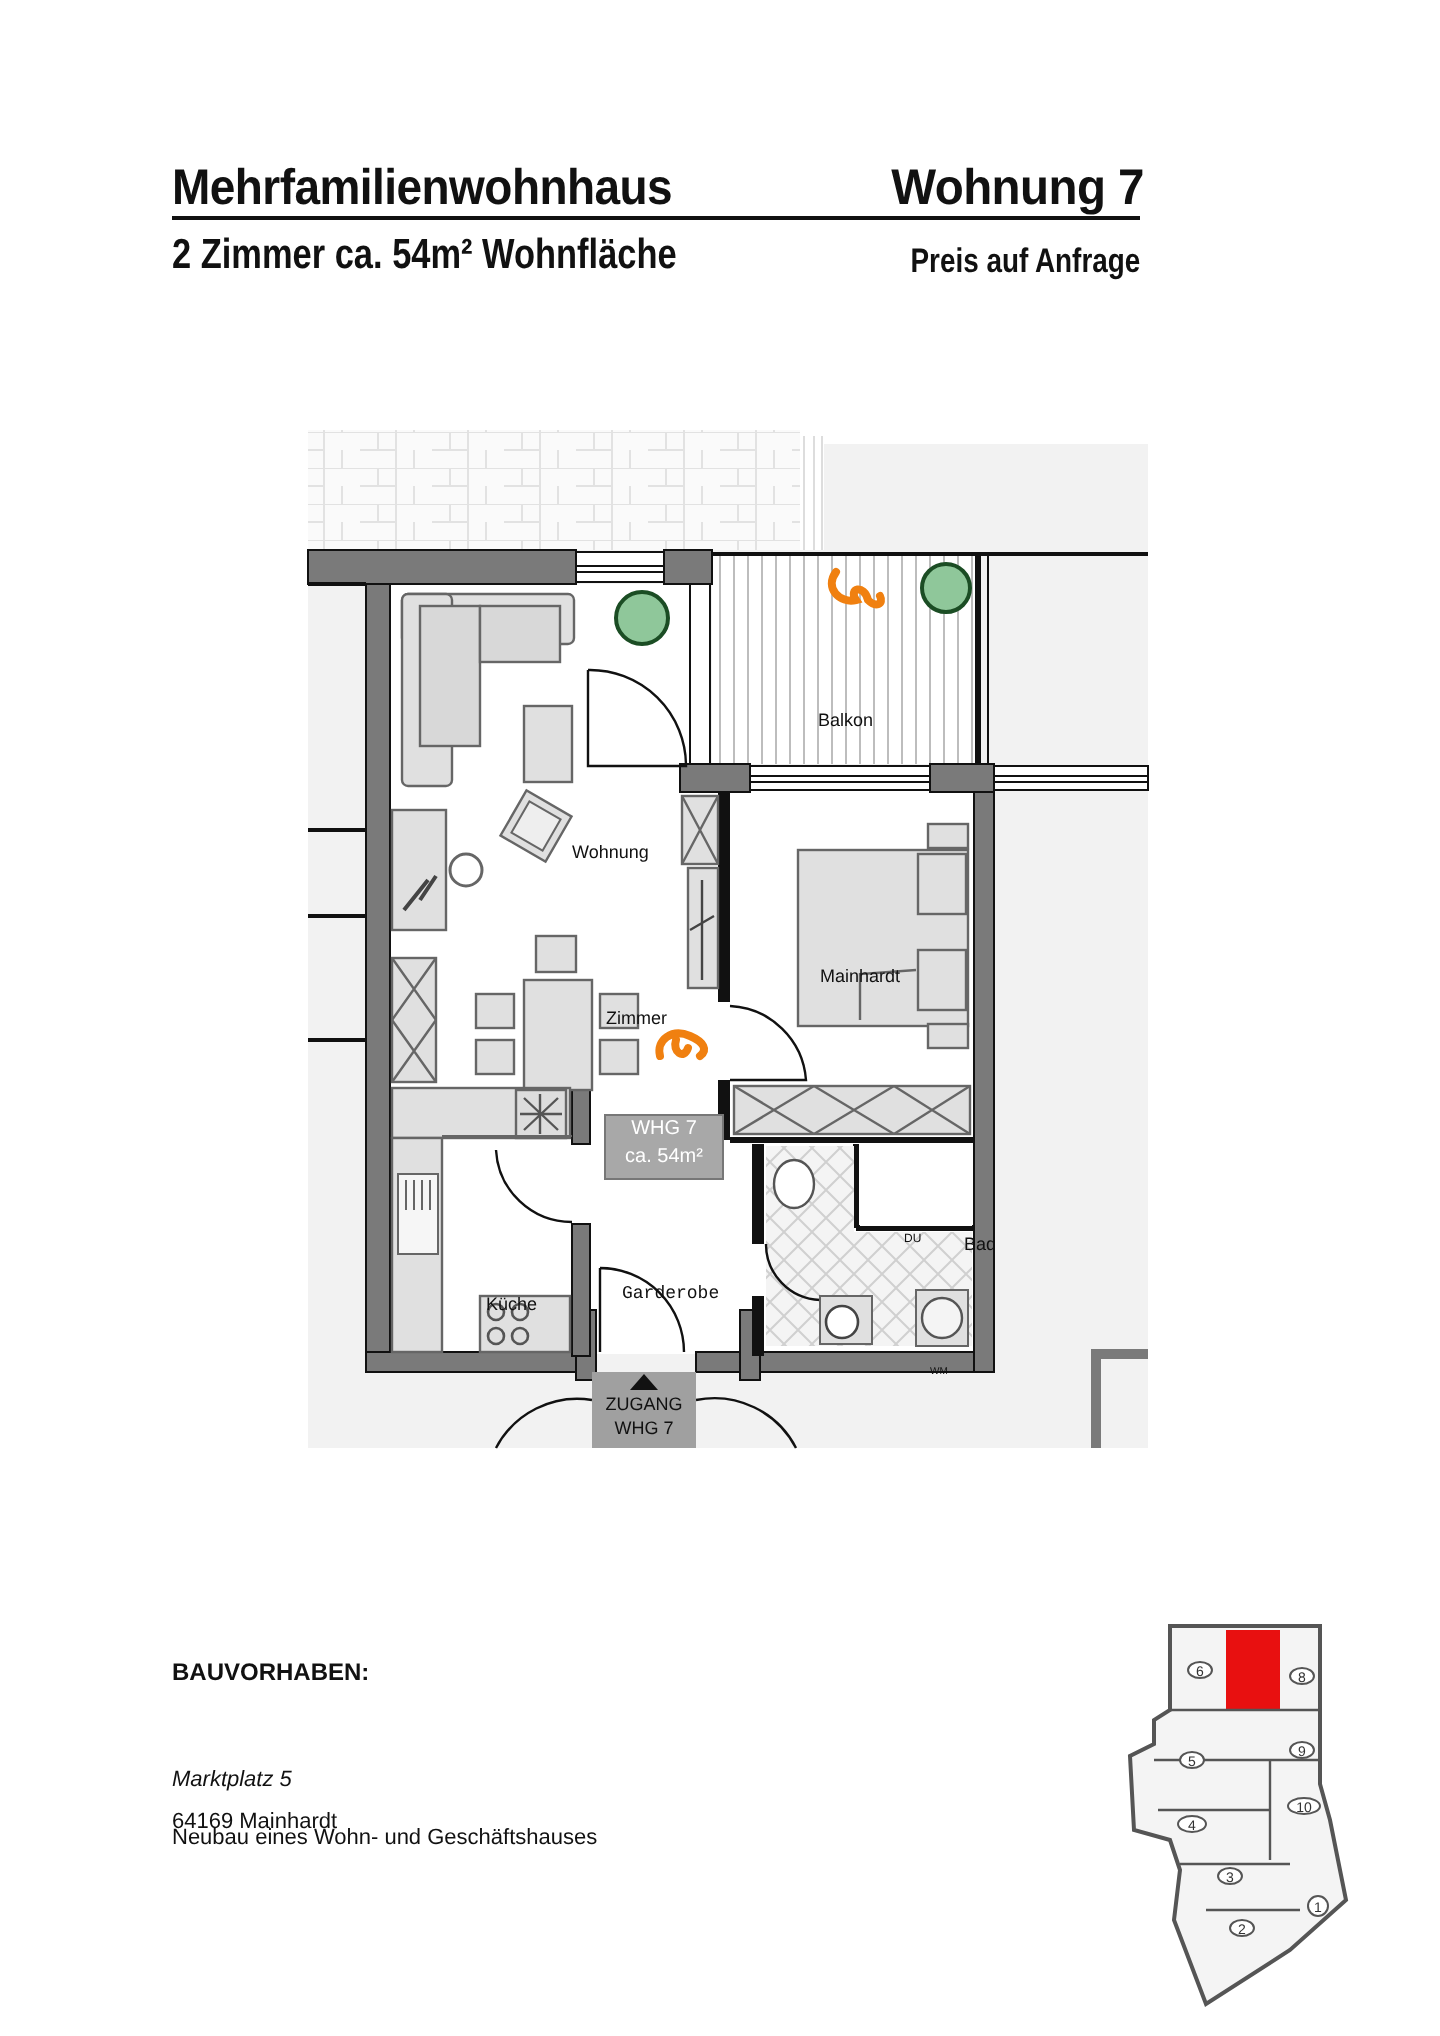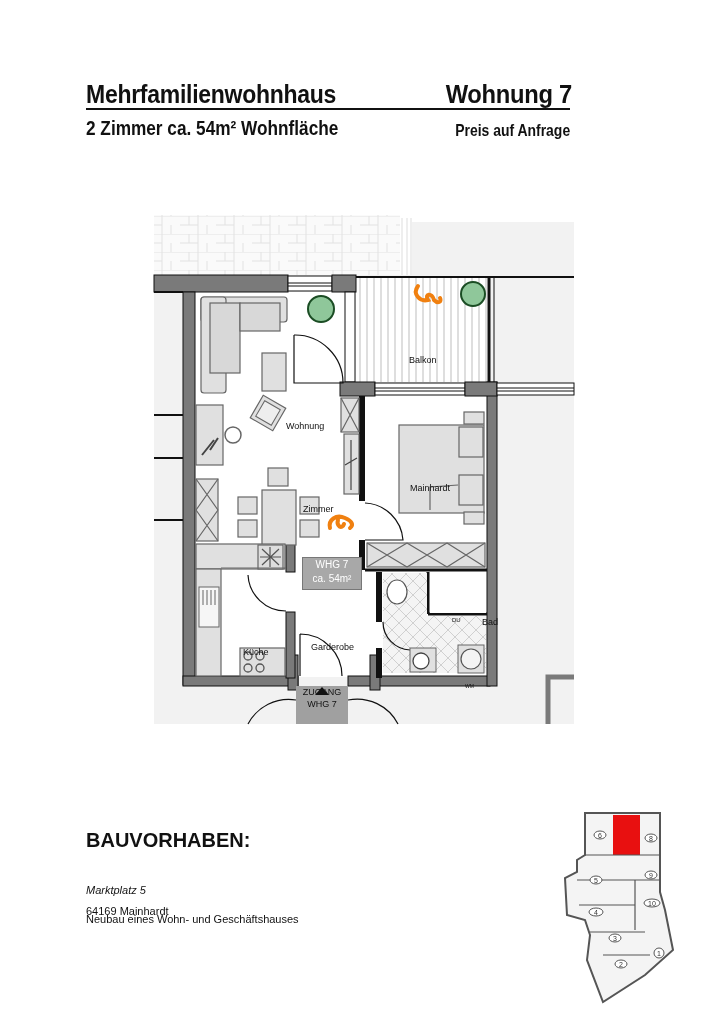--- a/index.html
+++ b/index.html
@@ -6,24 +6,24 @@
   body { width: 720px; height: 1018px; position: relative; overflow: hidden;
          font-family: "Liberation Sans", sans-serif; color: #111; }
   .abs { position: absolute; }
   .title-main { left: 86px; top: 80px; font-size: 25px; font-weight: bold; letter-spacing: -0.3px; transform: scaleX(0.92); transform-origin: left; }
   .title-right { right: 148px; top: 80px; font-size: 25px; font-weight: bold; letter-spacing: -0.3px; transform: scaleX(0.95); transform-origin: right; }
   .title-rule { left: 86px; top: 108px; width: 484px; height: 2px; background: #111; }
   .subtitle { left: 86px; top: 116px; font-size: 21px; font-weight: bold; transform: scaleX(0.82); transform-origin: left; }
   .price { right: 150px; top: 121px; font-size: 17px; font-weight: bold; transform: scaleX(0.82); transform-origin: right; }
   .plan { left: 0; top: 0; }
   .room-label { font-size: 9px; color: #111; position: absolute; font-family: "Liberation Sans", sans-serif; margin-top: 28px; }
-  .project-head { left: 86px; top: 829px; font-size: 20px; font-weight: bold; }
+  .project-head { left: 86px; top: 829px; font-size: 12px; font-weight: bold; }
   .project-line { left: 86px; font-size: 11px; color: #111; }
   .whg-badge { position: absolute; left: 302px; top: 557px; width: 58px; height: 31px; background: #a8a8a8; border: 1px solid #777; text-align: center; color: #fff; font-size: 10px; line-height: 14px; }
-  .zugang { position: absolute; left: 296px; top: 686px; width: 52px; height: 38px; background: #a0a0a0; text-align: center; font-size: 9px; color: #111; line-height: 12px; box-sizing: border-box; }
+  .zugang { position: absolute; left: 296px; top: 686px; width: 52px; height: 38px; background: #a0a0a0; text-align: center; font-size: 9px; color: #111; line-height: 12px; padding-top: 10px; box-sizing: border-box; }
 </style>
 </head>
 <body>
 
 <div class="abs title-main">Mehrfamilienwohnhaus</div>
 <div class="abs title-right">Wohnung 7</div>
 <div class="abs title-rule"></div>
 <div class="abs subtitle">2 Zimmer ca. 54m² Wohnfläche</div>
 <div class="abs price">Preis auf Anfrage</div>
 
@@ -200,21 +200,21 @@
 
   <path d="M248 724 A46 46 0 0 1 296 700" fill="none" stroke="#111" stroke-width="1.2"></path>
   <path d="M348 700 A46 46 0 0 1 398 724" fill="none" stroke="#111" stroke-width="1.2"></path>
 </svg>
 
 <span class="room-label" style="left:409px;top:327px;">Balkon</span>
 <span class="room-label" style="left:286px;top:393px;">Wohnung</span>
 <span class="room-label" style="left:303px;top:476px;">Zimmer</span>
 <span class="room-label" style="left:410px;top:455px;">Mainhardt</span>
 <span class="room-label" style="left:243px;top:619px;">Küche</span>
-<span class="room-label" style="left:311px;top:614px;">Garderobe</span>
+<span class="room-label" style="left:311px;top:614px;font-family:Liberation Mono, monospace;">Garderobe</span>
 <span class="room-label" style="left:434px;top:589px;padding-left:48px;">Bad</span>
 <span class="room-label" style="left:452px;top:589px;font-size:6px;">DU</span>
 <span class="room-label" style="left:465px;top:655px;font-size:5px;">WM</span>
 
 <div class="whg-badge">
   <div>WHG 7</div>
   <div>ca. 54m²</div>
 </div>
 
 <div class="zugang">

